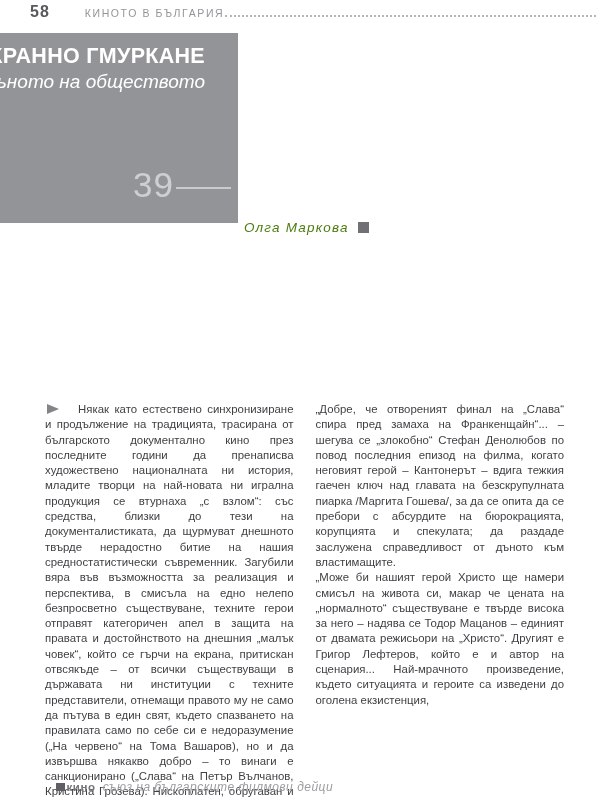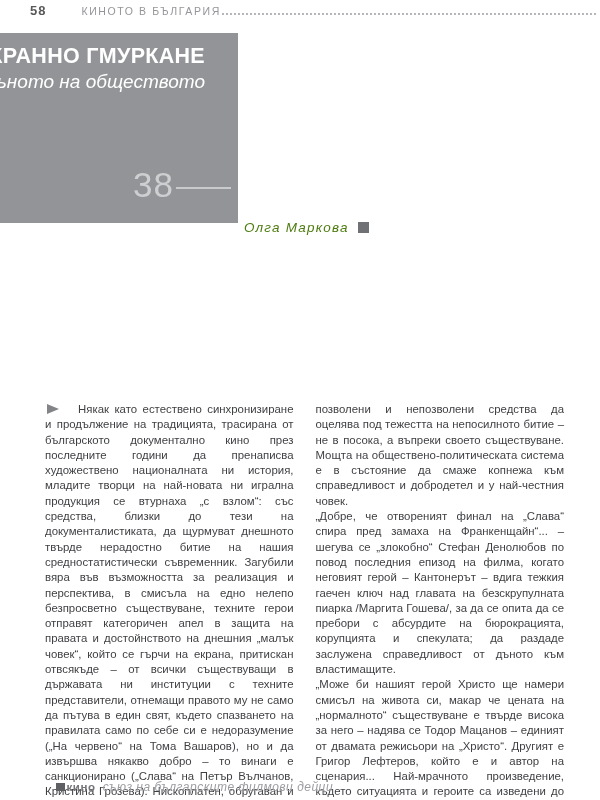--- a/index.html
+++ b/index.html
@@ -4,21 +4,21 @@
 <style>
   html,body { margin:0; padding:0; background:#e8e8e8; }
   .page {
     position:relative; width:600px; height:800px; margin:0 auto;
     background:#ffffff; overflow:hidden;
     font-family:"Liberation Sans", sans-serif;
   }
 
   
   .runhead { position:absolute; top:3px; left:30px; right:4px; display:flex; align-items:baseline; }
-  .page-num { font-size:13px; font-weight:bold; color:#58595b; letter-spacing:1px; }
+  .page-num { font-size:16px; font-weight:bold; color:#58595b; letter-spacing:1px; }
   .section-title { margin-left:35px; font-size:10.5px; color:#939598; letter-spacing:1.6px; white-space:nowrap; }
   .leader { flex:1; border-bottom:2px dotted #b4b6b9; margin:0 0 3px 1px; height:0; }
 
   
   .masthead { position:absolute; left:0; top:33px; width:238px; height:190px; background:#929497; }
   .mast-titles { position:absolute; top:12px; right:33px; text-align:right; color:#ffffff; line-height:1.1; }
   .mast-title { font-size:21.5px; font-weight:bold; letter-spacing:0.3px; white-space:nowrap; }
   .mast-subtitle { font-size:19px; font-style:italic; font-weight:normal; margin-top:3px; white-space:nowrap; }
 
   .badge { color:rgba(255,255,255,0.55); line-height:1; }
@@ -56,41 +56,40 @@
     <span class="section-title">КИНОТО В БЪЛГАРИЯ</span>
     <span class="leader"></span>
   </div>
 
   <div class="masthead">
     <div class="mast-titles">
       <div class="mast-title">ЕКРАННО ГМУРКАНЕ</div>
       <div class="mast-subtitle">в дъното на обществото</div>
     </div>
     <div class="badge badge-34">
-      <span>38</span>
+      <span>39</span>
       <span class="badge-rule"></span>
     </div>
     <div class="badge badge-zlatna">ЗЛАТНА</div>
     <div class="badge badge-roza">РОЗА</div>
   </div>
 
   <div class="byline">
     <span class="byline-name">Олга Маркова</span>
     <span class="byline-square"></span>
   </div>
 
   <div class="columns">
     <div class="col">
       <p class="p-lead">
         <span class="triangle-marker"></span>
         <span>Някак като естествено синхронизиране и продължение на традицията, трасирана от българското документално кино през последните години да пренаписва художествено националната ни история, младите творци на най-новата ни игрална продукция се втурнаха „с взлом“: със средства, близки до тези на документалистиката, да щурмуват днешното твърде нерадостно битие на нашия средностатистически съвременник. Загубили вяра във възможността за реализация и перспектива, в смисъла на едно нелепо безпросветно съществуване, техните герои отправят категоричен апел в защита на правата и достойнството на днешния „малък човек“, който се гърчи на екрана, притискан отвсякъде – от всички съществуващи в държавата ни институции с техните представители, отнемащи правото му не само да пътува в един свят, където спазването на правилата само по себе си е недоразумение („На червено“ на Тома Вашаров), но и да извършва някакво добро – то винаги е санкционирано („Слава“ на Петър Вълчанов, Кристина Грозева). Нископлатен, обругаван и отчаян, той се старае с всички</span>
       </p>
     </div>
     <div class="col">
-      <p>позволени и непозволени средства да оцелява под тежестта на непосилното битие – не в посока, а въпреки своето съществуване. Мощта на обществено-политическата система е в състояние да смаже копнежа към справедливост и добродетел и у най-честния човек.</p>
       <p>„Добре, че отвореният финал на „Слава“ спира пред замаха на Франкенщайн“... – шегува се „злокобно“ Стефан Денолюбов по повод последния епизод на филма, когато неговият герой – Кантонерът – вдига тежкия гаечен ключ над главата на безскрупулната пиарка /Маргита Гошева/, за да се опита да се пребори с абсурдите на бюрокрацията, корупцията и спекулата; да раздаде заслужена справедливост от дъното към властимащите.</p>
       <p>„Може би нашият герой Христо ще намери смисъл на живота си, макар че цената на „нормалното“ съществуване е твърде висока за него – надява се Тодор Мацанов – единият от двамата режисьори на „Христо“. Другият е Григор Лефтеров, който е и автор на сценария... Най-мрачното произведение, където ситуацията и героите са изведени до оголена екзистенция,</p>
     </div>
   </div>
 
   <div class="footer">
     <span class="footer-square"></span>
     <span class="footer-brand">кино</span>
     <span class="footer-tagline">съюз на българските филмови дейци</span>
   </div>

